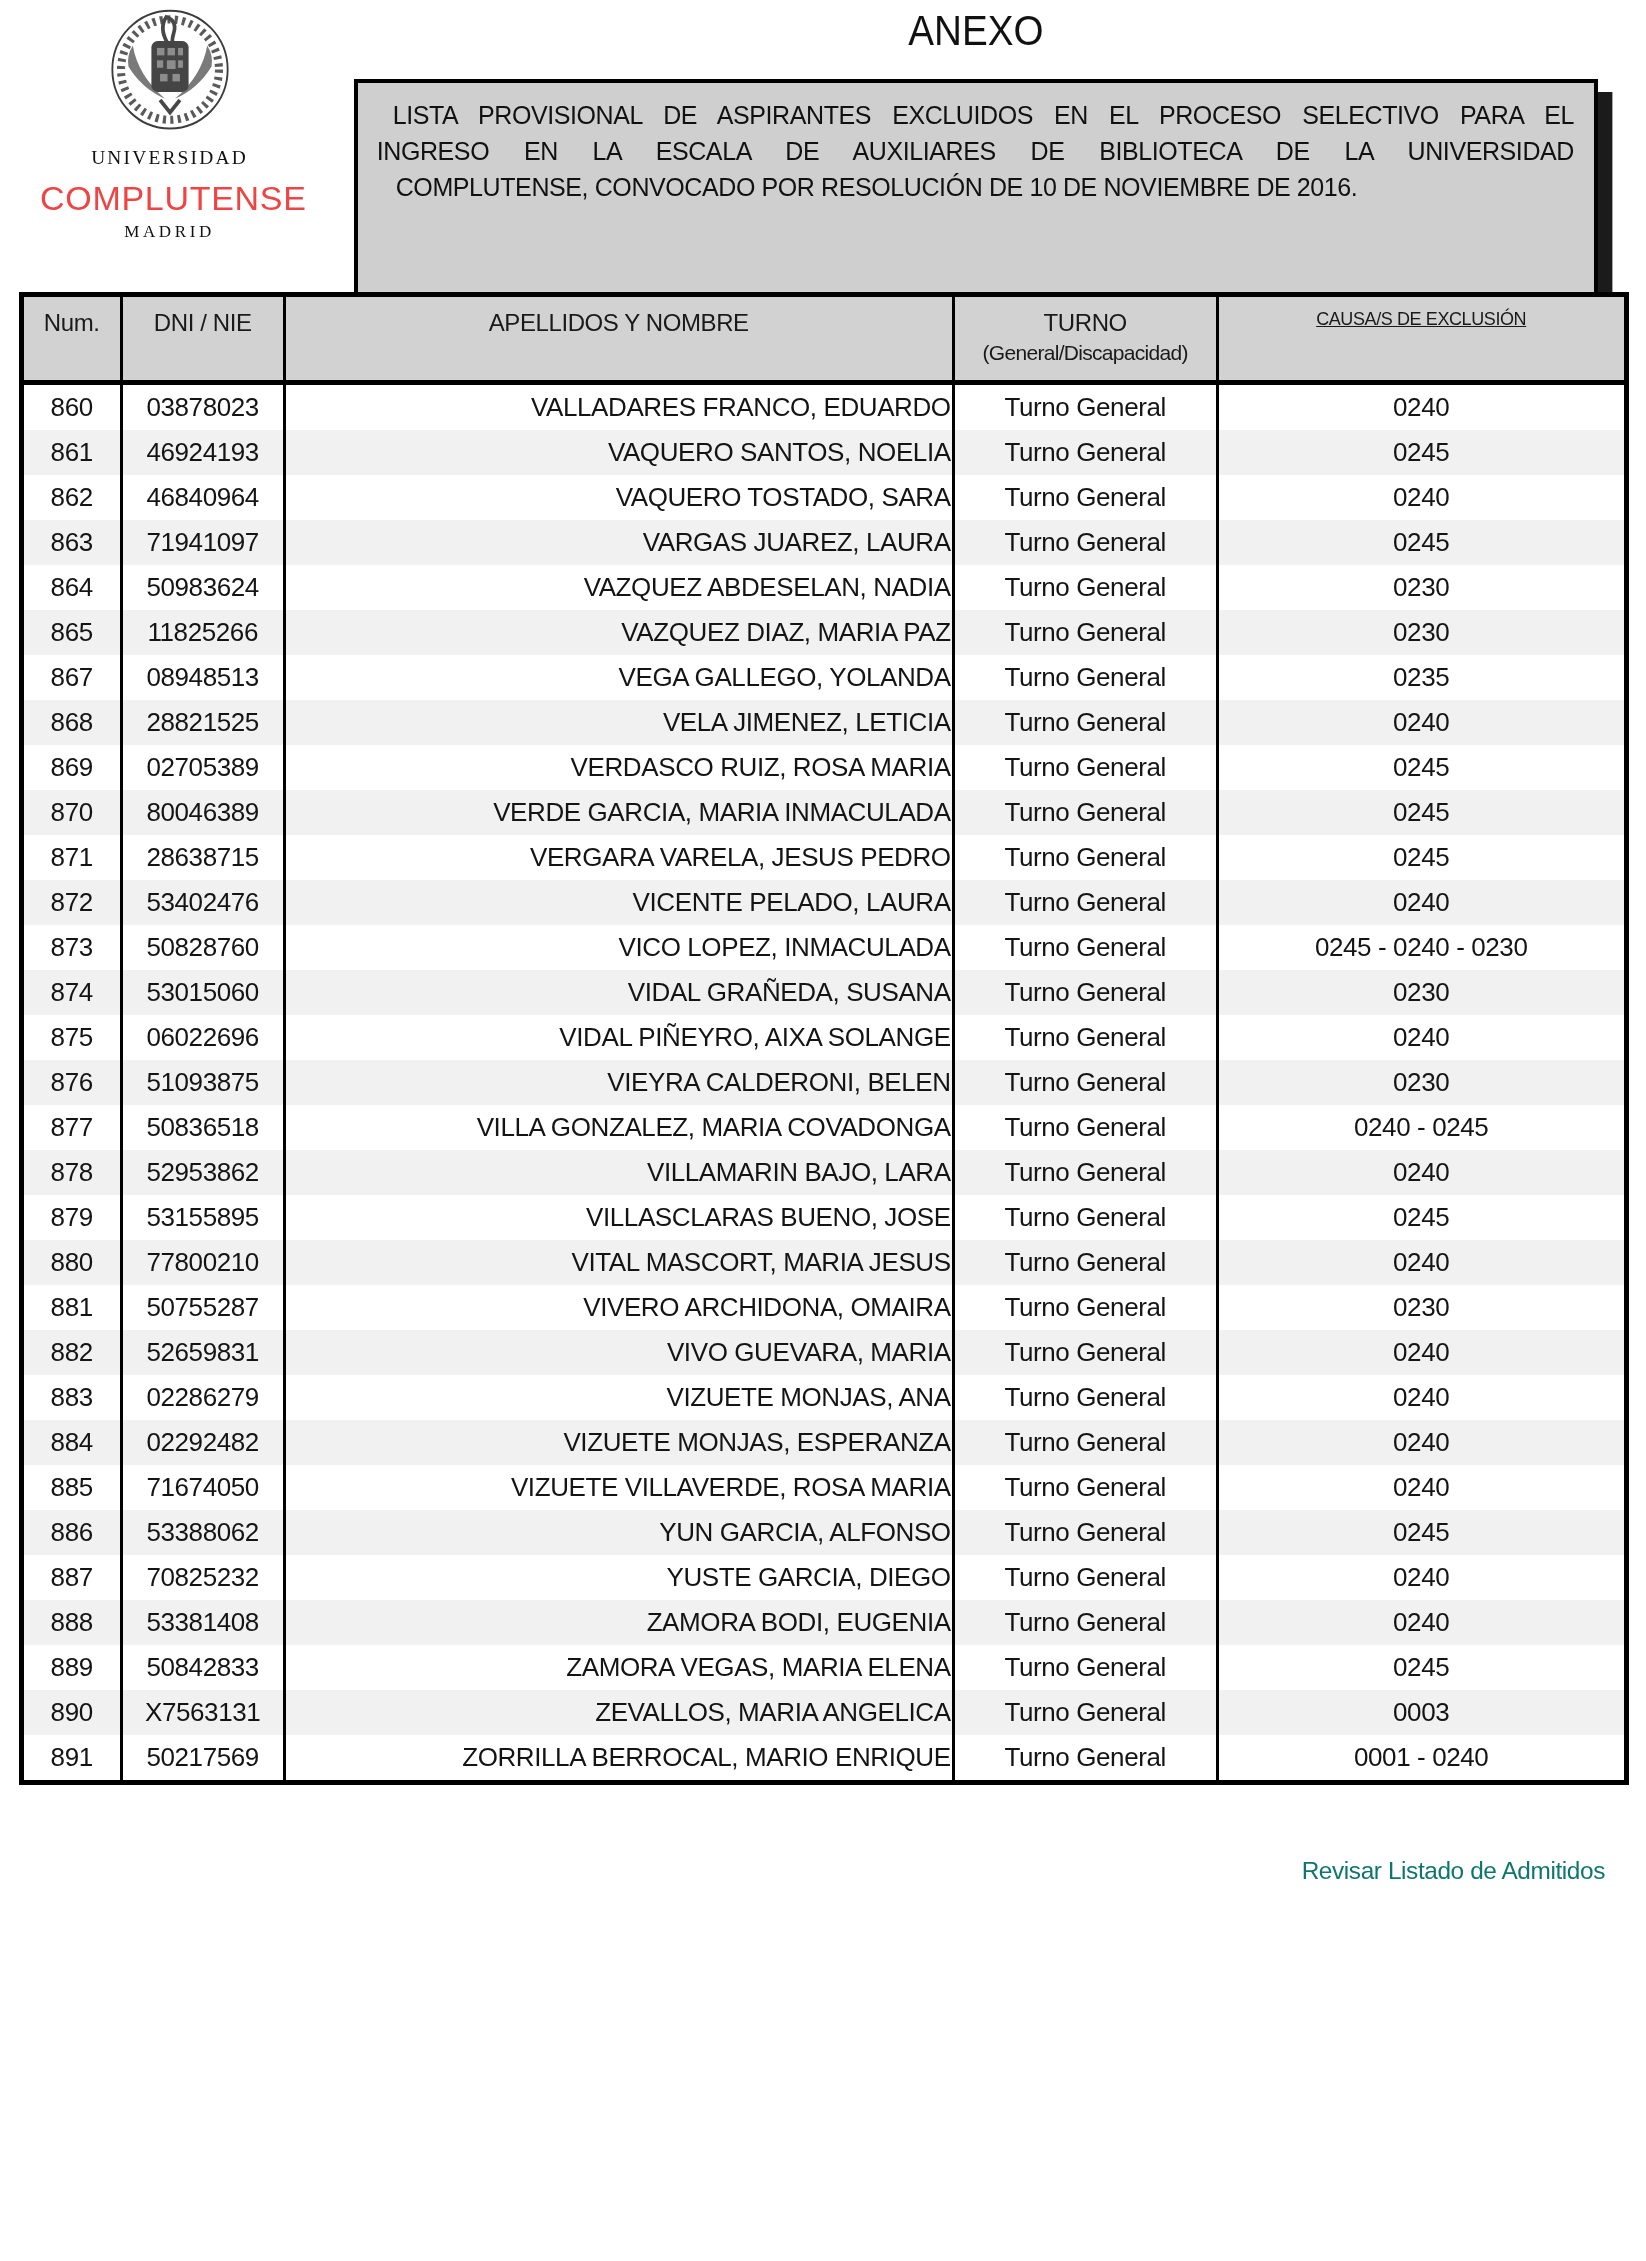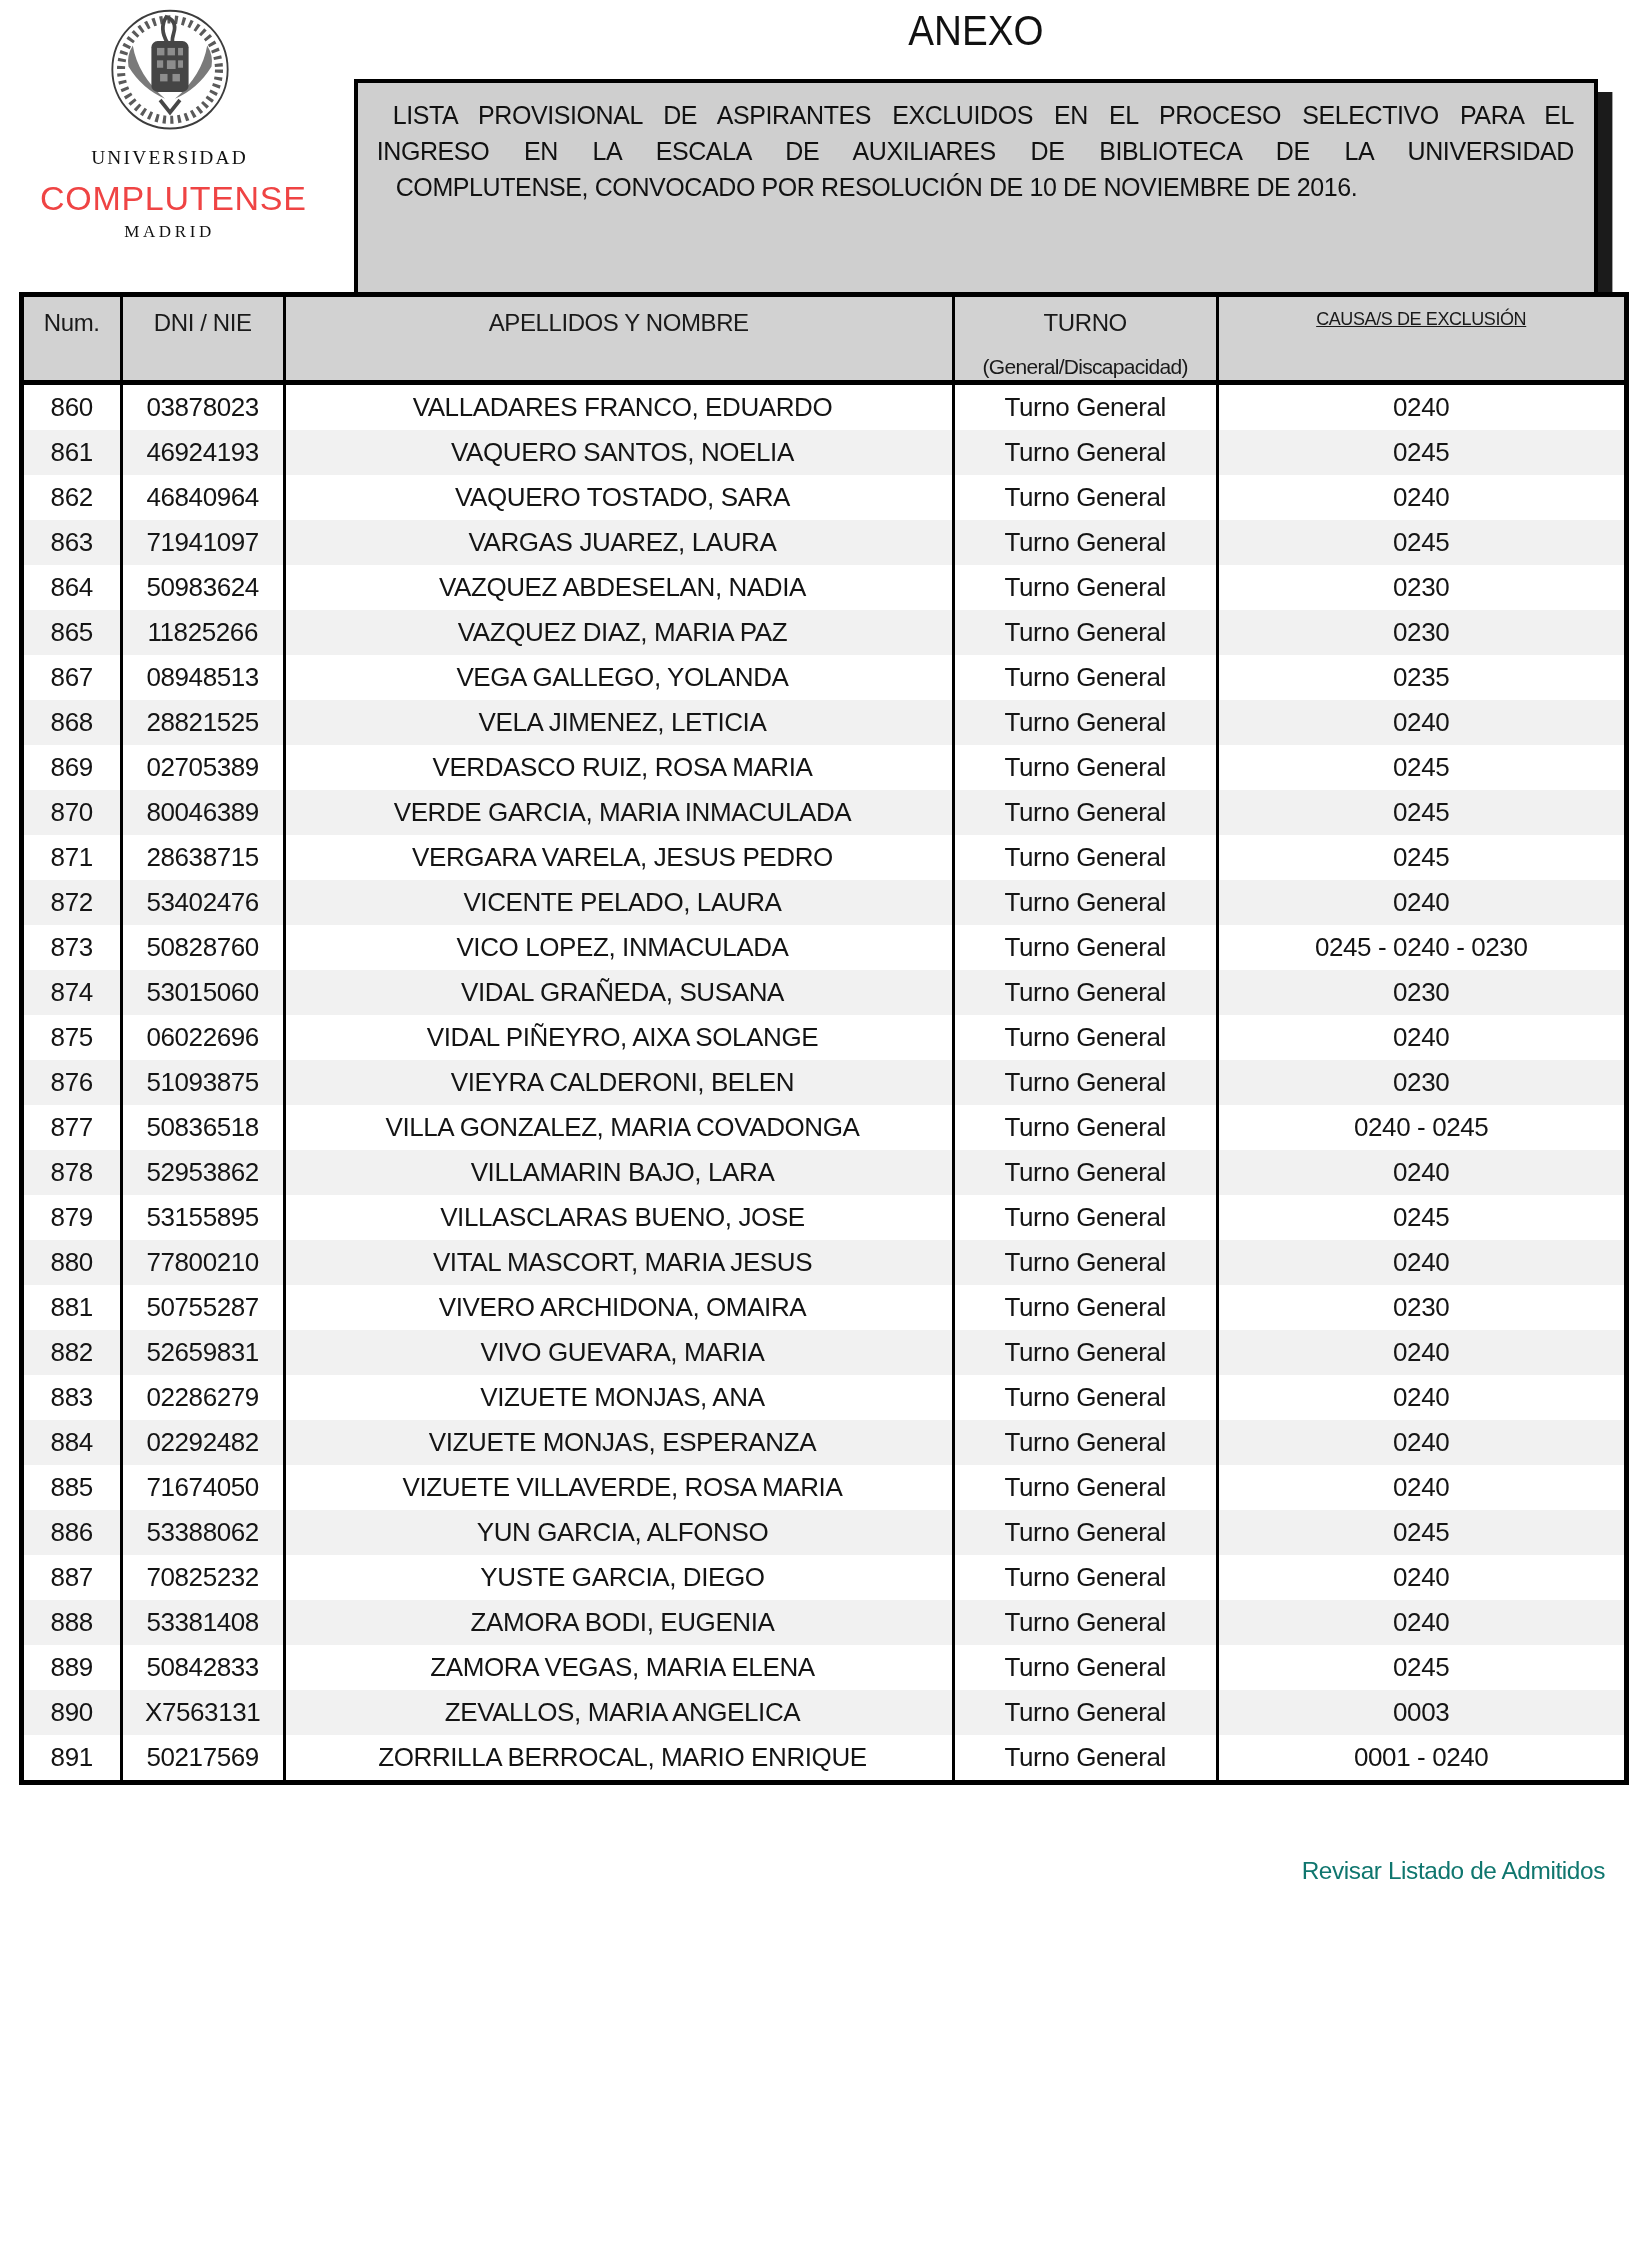--- a/index.html
+++ b/index.html
@@ -81,23 +81,23 @@
   table.roster td{
     height:43px;
     font-size:26px;
     letter-spacing:-0.4px;
     text-align:center;
     vertical-align:middle;
     color:#141414;
     overflow:hidden;white-space:nowrap;
   }
   table.roster tbody tr:nth-child(even){background:#f1f1f1;}
-  table.roster td.c-name{text-align:center;padding-left:8.6px;}
+  table.roster td.c-name{text-align:right;padding-left:8.6px;}
   .turno-sub{
-    position:absolute;left:0;right:0;bottom:1px;
+    position:absolute;left:0;right:0;bottom:15px;
     font-size:21px;letter-spacing:-0.7px;text-align:center;
   }
 
   
   .footer{
     position:absolute;top:1857px;right:41px;
     font-size:24.4px;letter-spacing:-0.4px;color:#0f766e;
   }
 </style>
 </head>

